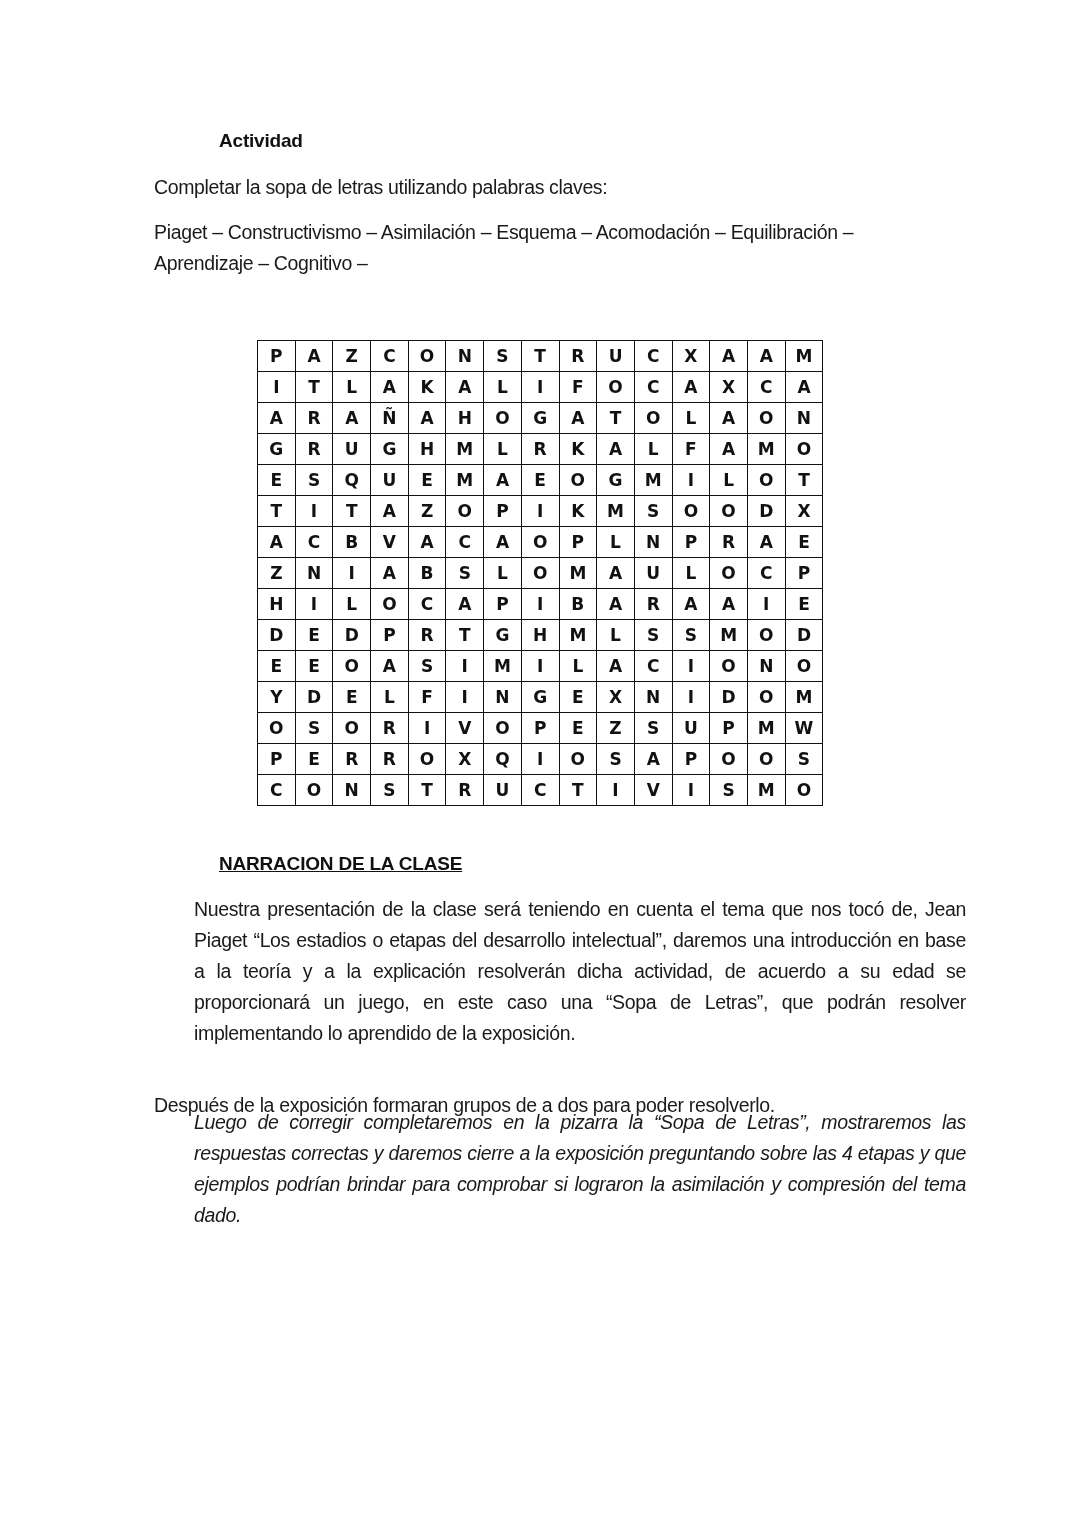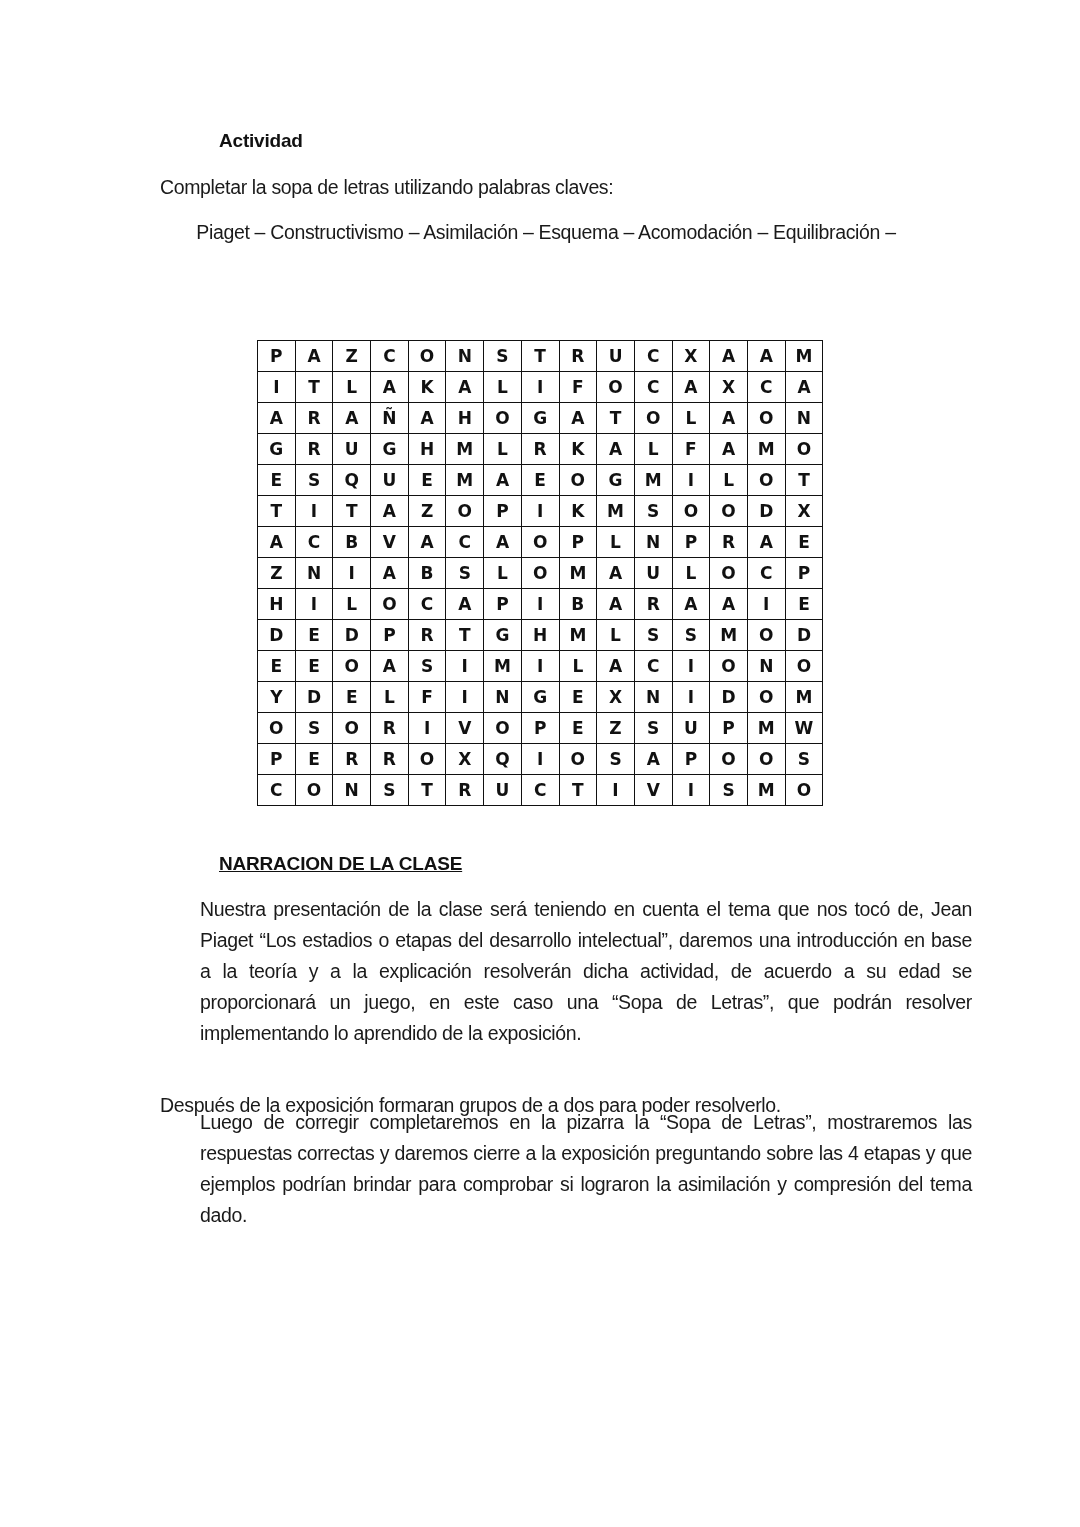--- a/index.html
+++ b/index.html
@@ -6,21 +6,21 @@
     body {
       width: 1080px; height: 1527px; position: relative; overflow: hidden;
       font-family: "Liberation Sans", sans-serif; color: #1a1a1a;
     }
     .page { position: absolute; left: 0; top: 0; width: 1080px; height: 1073px; }
     .heading {
       position: absolute; left: 219px; font-weight: bold; font-size: 19px;
       font-family: "Liberation Sans", sans-serif; letter-spacing: -0.2px; color: #111;
     }
     .para {
-      position: absolute; left: 160px; width: 772px; font-size: 19.5px;
+      position: absolute; left: 154px; width: 772px; font-size: 19.5px;
       line-height: 31px; color: #1a1a1a; letter-spacing: -0.35px;
       font-family: "Liberation Sans", sans-serif;
     }
     .justify { text-align: justify; text-align-last: left; margin-left: 40px; }
     .grid {
       position: absolute; left: 257px; top: 340px;
       border-collapse: collapse; table-layout: fixed;
     }
     .grid td {
       width: 36.7px; height: 30px; border: 1.5px solid #111;
@@ -30,22 +30,23 @@
   </style>
 </head>
 <body>
 
 <div class="page">
 
   <div class="heading" style="top:130px;">Actividad</div>
 
   <div class="para" style="top:172px;">Completar la sopa de letras utilizando palabras claves:</div>
 
-  <div class="para" style="top:217px;text-align:center;">
+  <div class="para" style="top:217px;">
     <div>Piaget – Constructivismo – Asimilación – Esquema – Acomodación – Equilibración –</div>
+    <div>Aprendizaje – Cognitivo –</div>
   </div>
 
   <table class="grid" id="word-grid">
     <tbody id="grid-body">
         <tr>
           <td>P</td>
           <td>A</td>
           <td>Z</td>
           <td>C</td>
           <td>O</td>
@@ -300,15 +301,15 @@
         </tr>
       </tbody>
   </table>
 
   <div class="heading" style="top:853px;text-decoration:underline;">NARRACION DE LA CLASE</div>
 
   <div class="para justify" style="top:894px;">Nuestra presentación de la clase será teniendo en cuenta el tema que nos tocó de, Jean Piaget “Los estadios o etapas del desarrollo intelectual”, daremos una introducción en base a la teoría y a la explicación resolverán dicha actividad, de acuerdo a su edad se proporcionará un juego, en este caso una “Sopa de Letras”, que podrán resolver implementando lo aprendido de la exposición.</div>
 
   <div class="para" style="top:1062px;margin-top:28px;">Después de la exposición formaran grupos de a dos para poder resolverlo.</div>
 
-  <div class="para justify" style="top:1107px;">Luego de corregir completaremos en la pizarra la “Sopa de Letras”, mostraremos las respuestas correctas y daremos cierre a la exposición preguntando sobre las 4 etapas y que ejemplos podrían brindar para comprobar si lograron la asimilación y compresión del tema dado.</div>
+  <div class="para justify" style="top:1107px;font-style:italic;">Luego de corregir completaremos en la pizarra la “Sopa de Letras”, mostraremos las respuestas correctas y daremos cierre a la exposición preguntando sobre las 4 etapas y que ejemplos podrían brindar para comprobar si lograron la asimilación y compresión del tema dado.</div>
 
 </div>
 
 </body></html>

